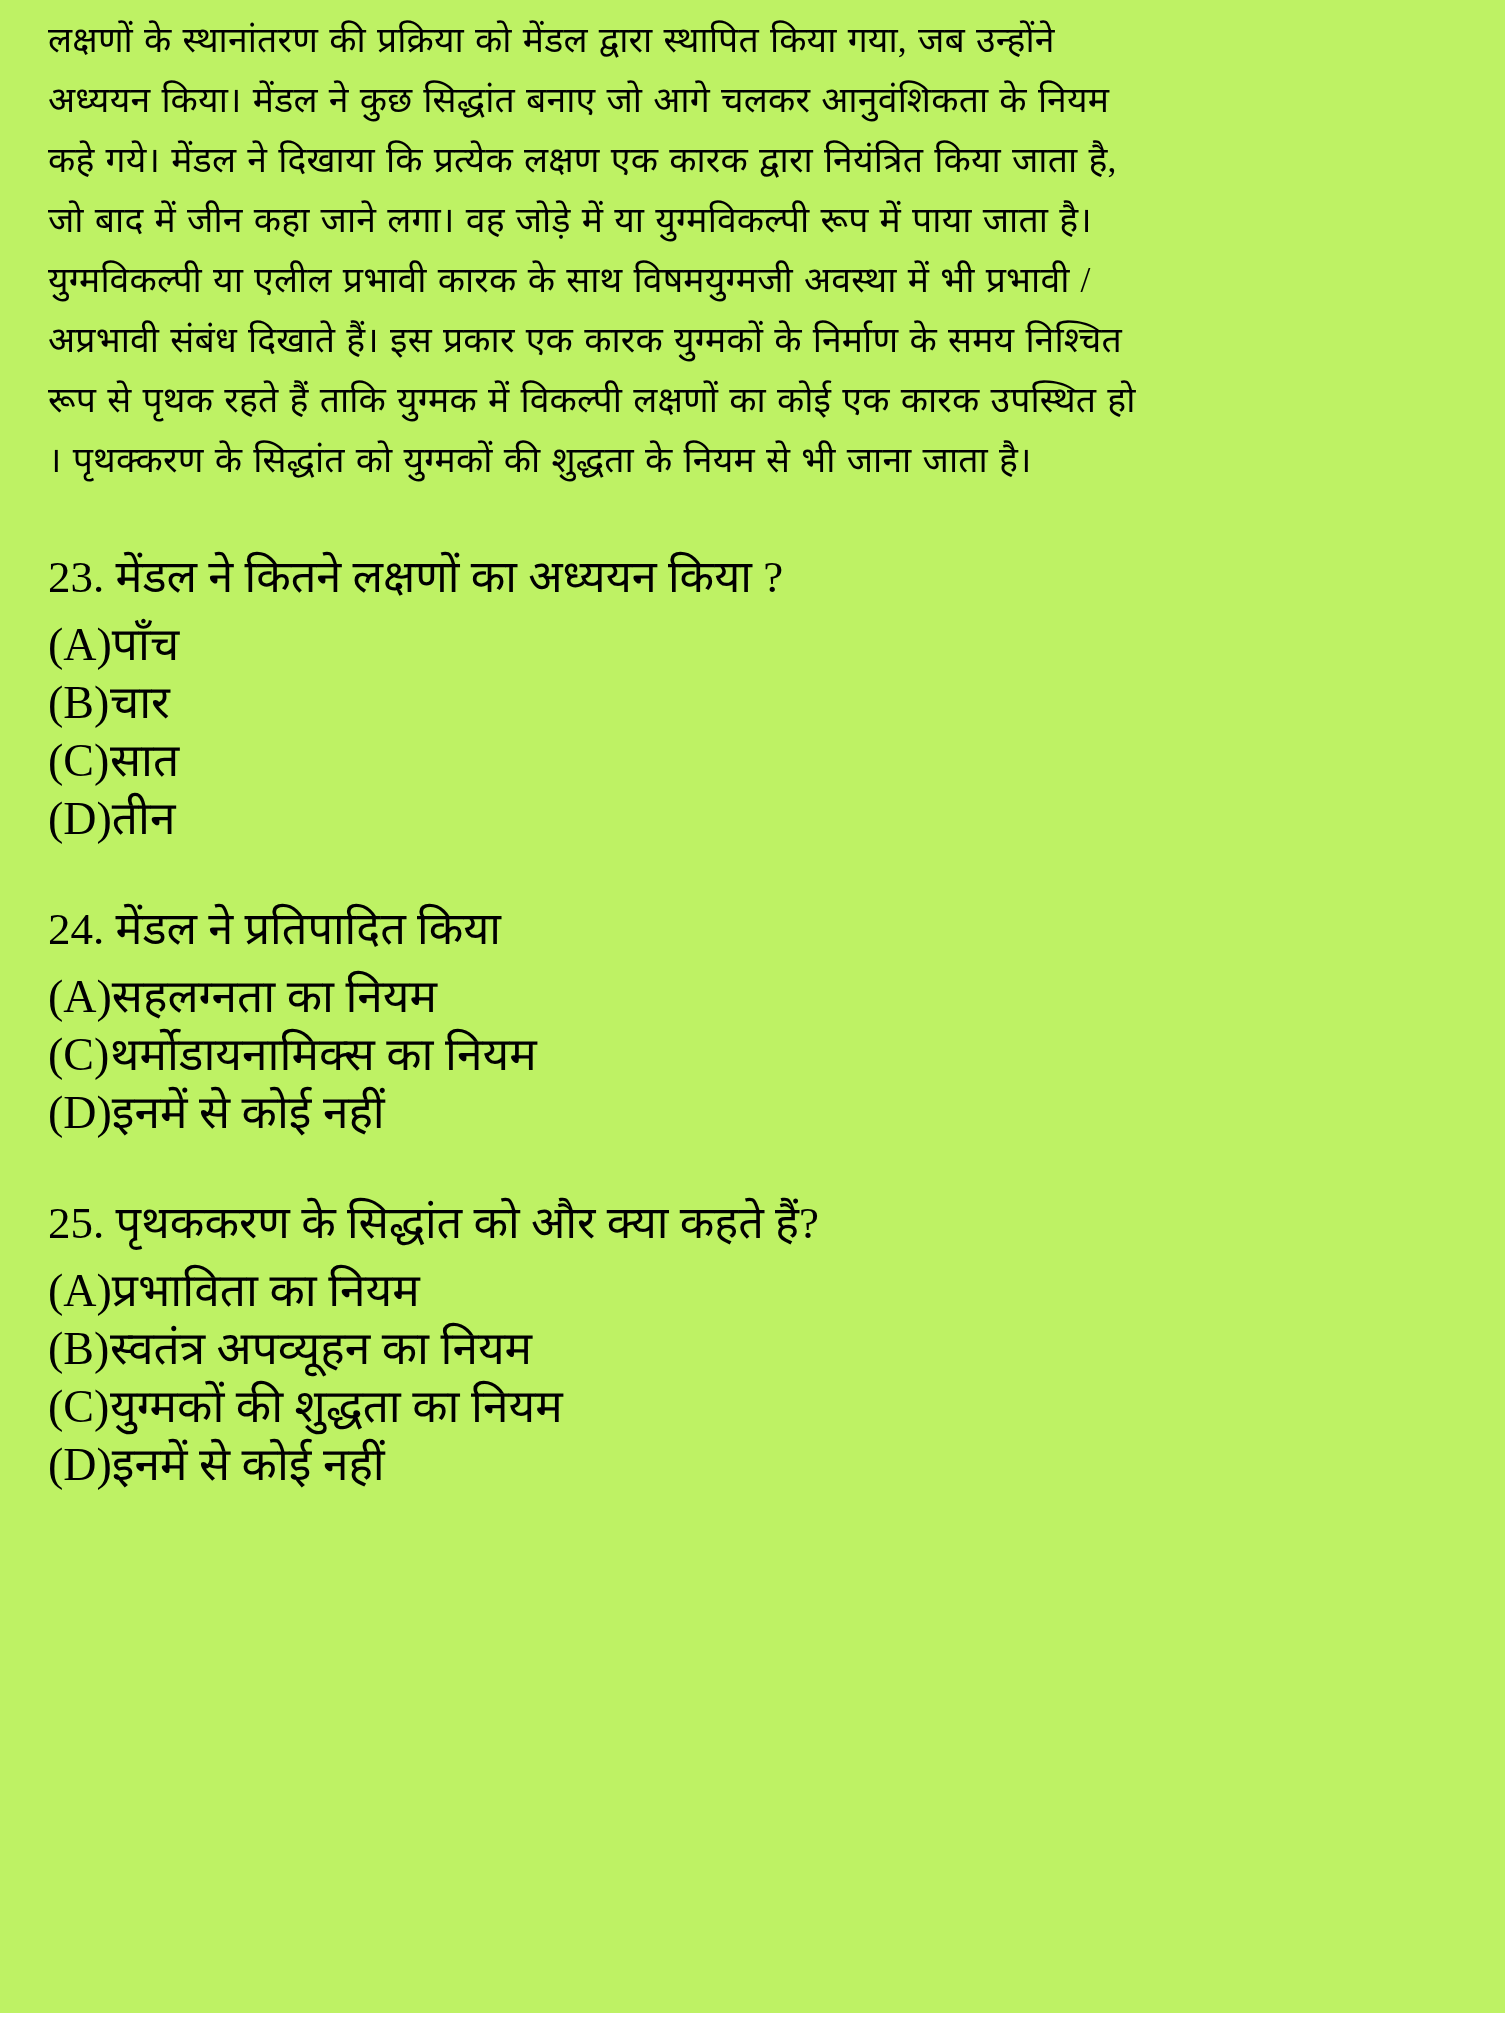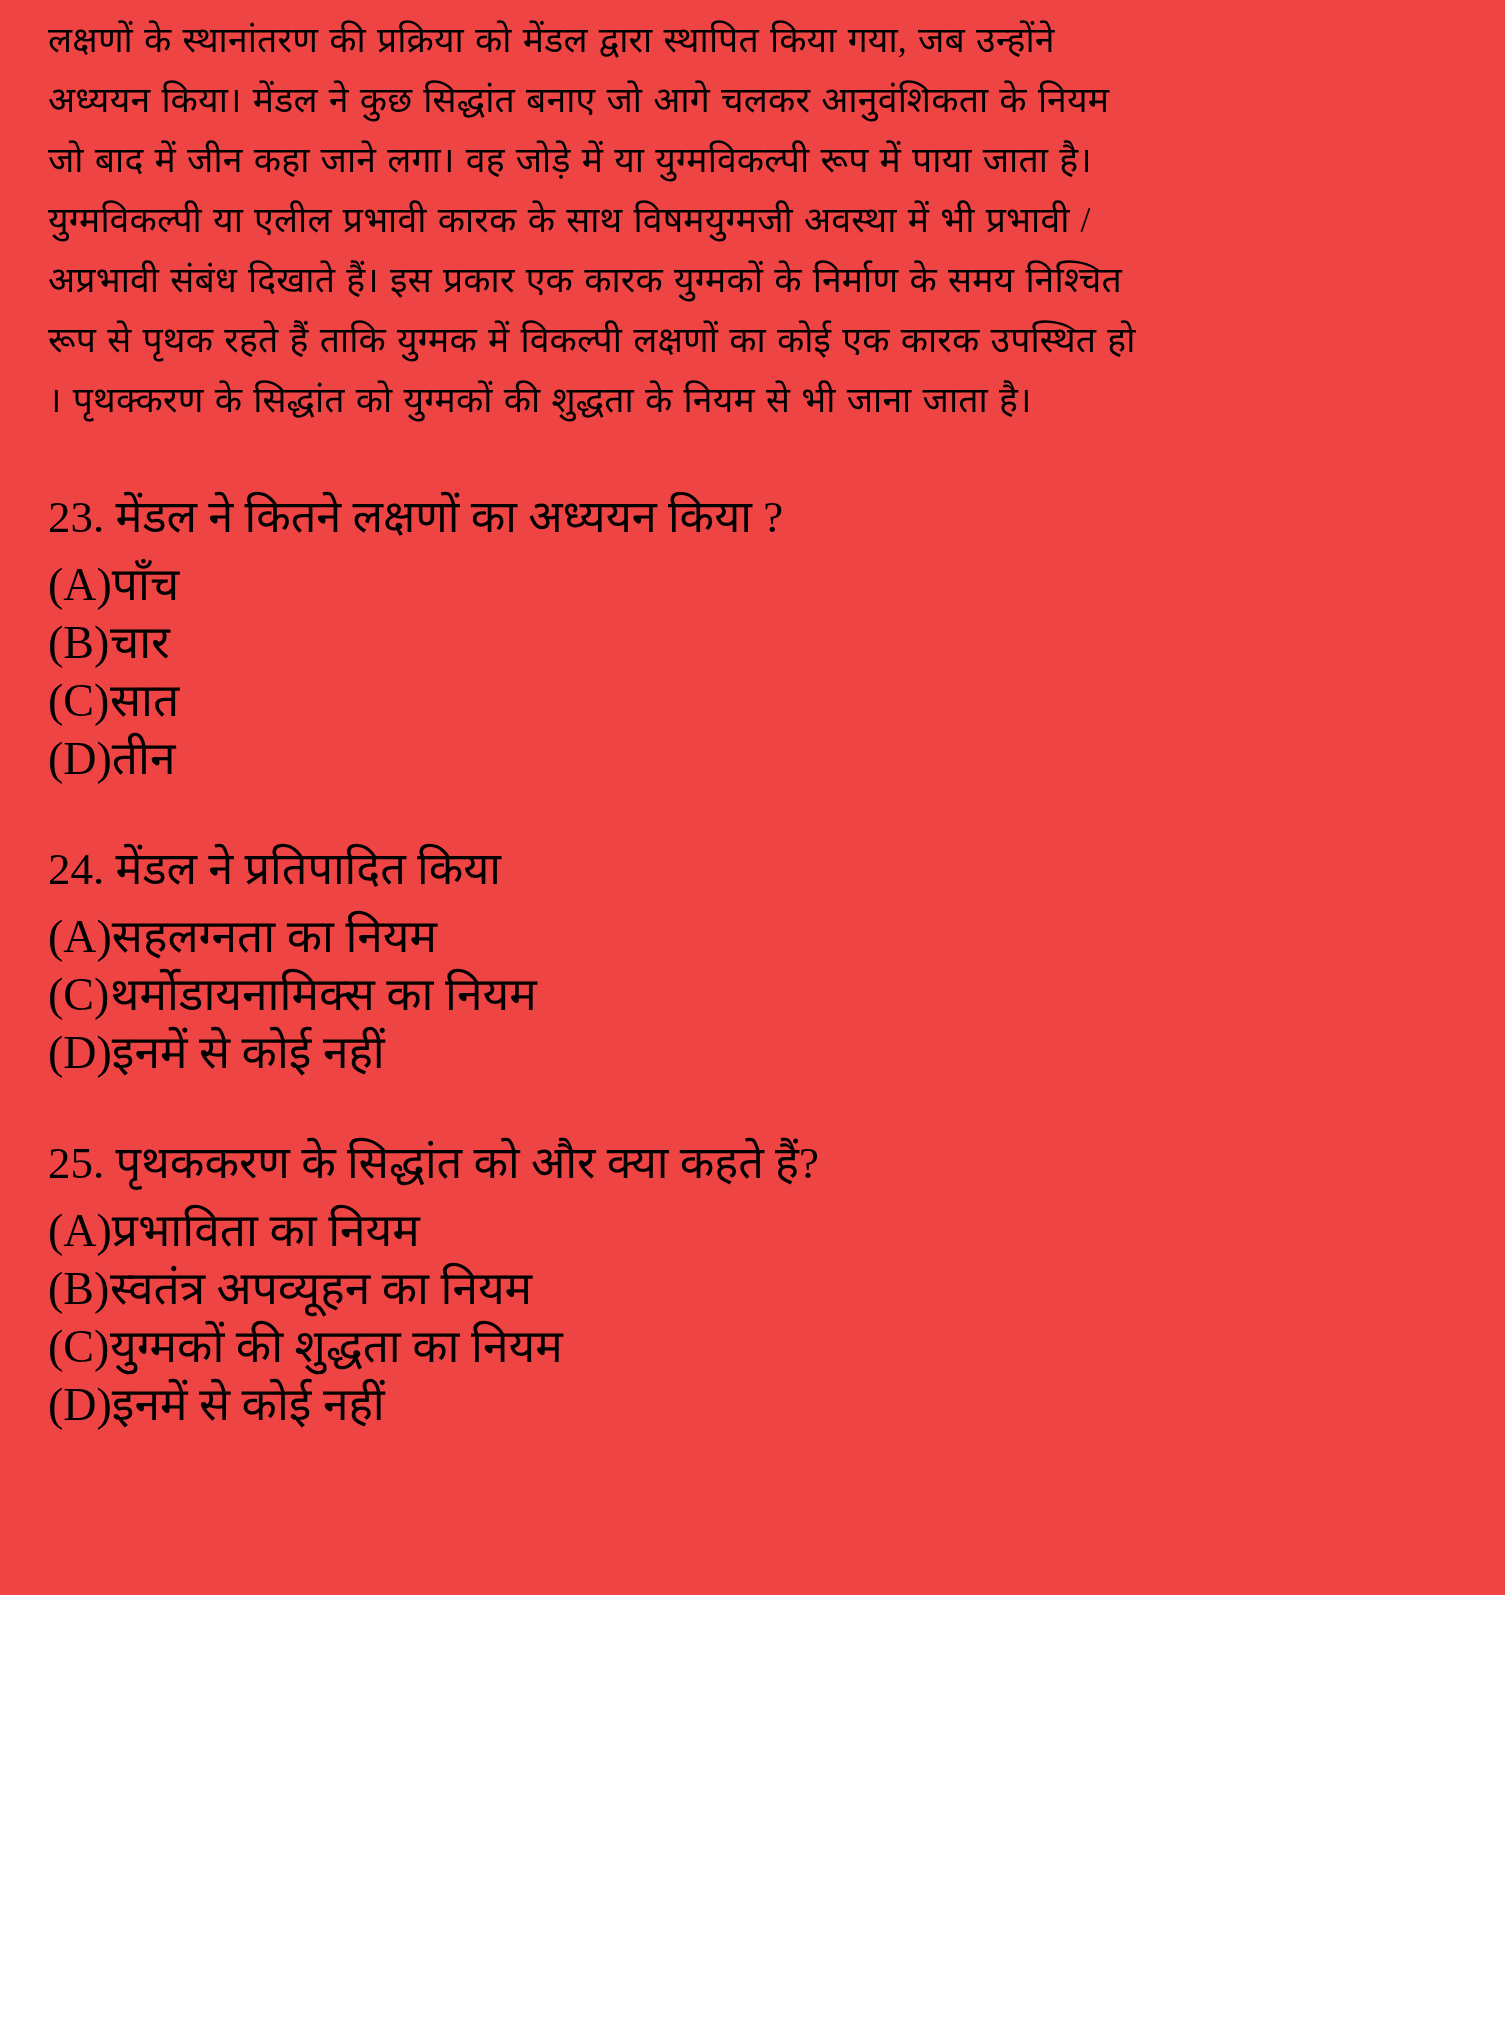--- a/index.html
+++ b/index.html
@@ -9,23 +9,23 @@
   }
 
   body {
     font-family: "Liberation Serif", "DejaVu Serif", serif;
     color: #000000;
   }
 
   .page {
     position: relative;
     width: 1505px;
-    height: 1595px;
+    height: 2013px;
     margin: 0 auto;
-    background: #ef4444;
+    background: #bef264;
     box-sizing: border-box;
     padding: 6px 58px 0 48px;
     overflow: hidden;
   }
 
   
   .passage {
     font-size: 35.5px;
     line-height: 60px;
     text-align: justify;
@@ -84,20 +84,21 @@
   }
 </style>
 </head>
 <body>
 
 <div class="page">
 
   <div class="passage">
     <span class="ln">लक्षणों के स्थानांतरण की प्रक्रिया को मेंडल द्वारा स्थापित किया गया, जब उन्होंने</span>
     <span class="ln">अध्ययन किया। मेंडल ने कुछ सिद्धांत बनाए जो आगे चलकर आनुवंशिकता के नियम</span>
+    <span class="ln">कहे गये। मेंडल ने दिखाया कि प्रत्येक लक्षण एक कारक द्वारा नियंत्रित किया जाता है,</span>
     <span class="ln">जो बाद में जीन कहा जाने लगा। वह जोड़े में या युग्मविकल्पी रूप में पाया जाता है।</span>
     <span class="ln">युग्मविकल्पी या एलील प्रभावी कारक के साथ विषमयुग्मजी अवस्था में भी प्रभावी /</span>
     <span class="ln">अप्रभावी संबंध दिखाते हैं। इस प्रकार एक कारक युग्मकों के निर्माण के समय निश्चित</span>
     <span class="ln">रूप से पृथक रहते हैं ताकि युग्मक में विकल्पी लक्षणों का कोई एक कारक उपस्थित हो</span>
     <span class="ln">। पृथक्करण के सिद्धांत को युग्मकों की शुद्धता के नियम से भी जाना जाता है।</span>
   </div>
 
   <div class="q-spacer-top"></div>
   <div class="qblock">
     <div class="qtext">23. मेंडल ने कितने लक्षणों का अध्ययन किया ?</div>

